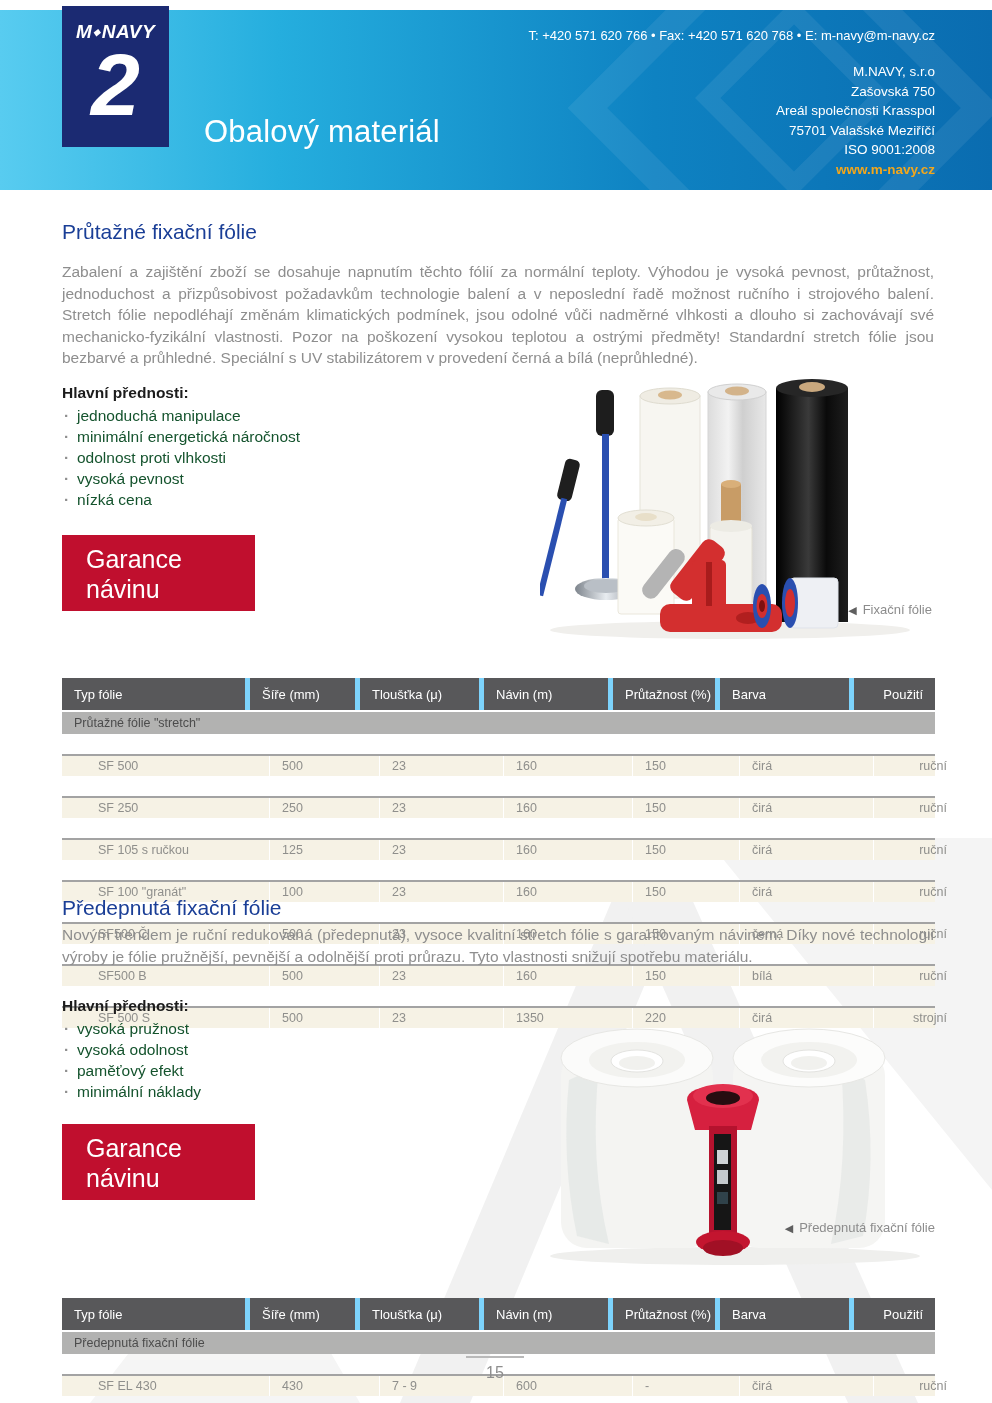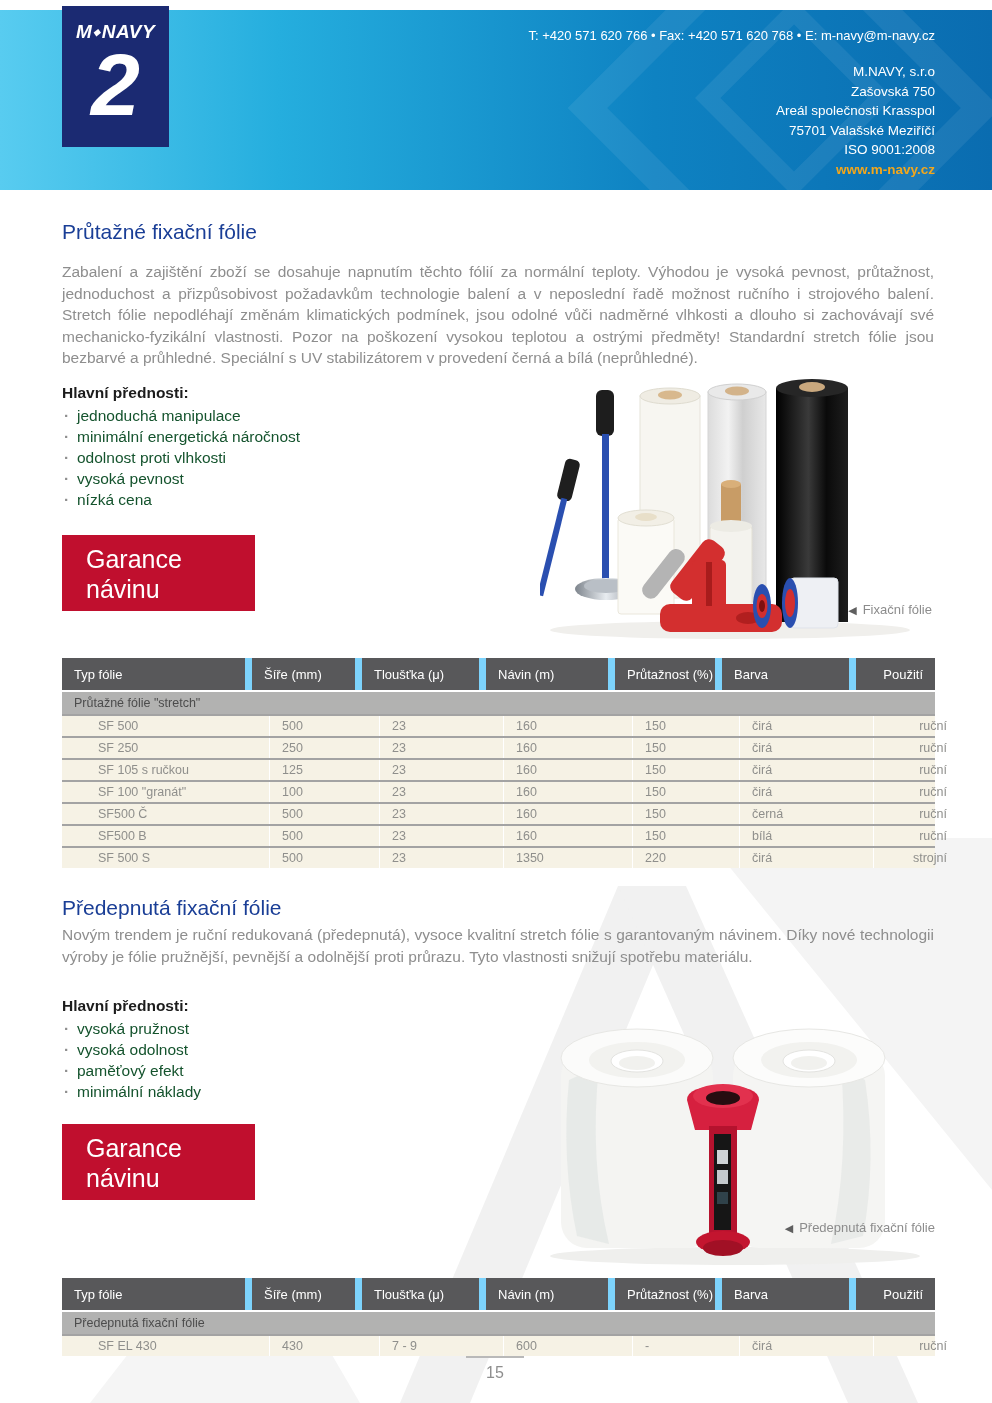--- a/index.html
+++ b/index.html
@@ -28,23 +28,23 @@
   .para{width:872px;font-size:15.5px;line-height:21.5px;color:#8e8e8e;text-align:justify;}
   .benefits-title{font-size:15.5px;font-weight:bold;color:#1c1c1c;margin-bottom:3px;}
   .bullet-item{position:relative;padding-left:15px;font-size:15.5px;line-height:21px;color:#14532d;}
   .bullet-item::before{content:"\00B7";position:absolute;left:2px;color:#8e8e8e;font-weight:bold;}
   .badge{width:193px;height:76px;background:#c00f2e;color:#fff;font-size:25px;line-height:30px;
          padding:9px 0 0 24px;box-sizing:border-box;}
   .caption{font-size:13px;color:#8c8c8c;text-align:right;}
   .caption .arrow{color:#5f5f5f;font-size:11px;margin-right:6px;}
   
   .ctable{width:873px;z-index:1;}
-  .tgrid{display:grid;grid-template-columns:183px 110px 124px 129px 107px 134px 86px;}
+  .tgrid{display:grid;grid-template-columns:183px 110px 124px 129px 107px 134px 86px;margin-top:20px;}
   .thead{background:#58585a;}
-  .th{padding:9px 0 8px 12px;color:#fff;font-size:13px;border-left:7px solid #7dd3fc;box-sizing:border-box;}
+  .th{padding:9px 0 8px 12px;color:#fff;font-size:13px;border-left:5px solid #7dd3fc;box-sizing:border-box;}
   .th:first-child{border-left:none;}
   .th:last-child{text-align:right;padding-left:5px;padding-right:12px;}
   .group-row{background:#b2b2b1;color:#4c4c4c;font-size:12.5px;padding:4px 0 4px 12px;border-top:2px solid #fff;}
   .tr{background:#f6f2e5;border-top:2px solid #a3a3a3;padding-left:24px;}
   .td{padding:3px 0 3px 12px;color:#8f8f8c;font-size:12.5px;border-left:1px solid #fff;box-sizing:border-box;}
   .td:first-child{border-left:none;}
   .td:last-child{text-align:right;padding-left:0;padding-right:12px;}
   
   .footer-rule{position:absolute;left:466px;top:1356px;width:58px;border-top:2px solid #b9b9b9;z-index:1;}
   .page-num{position:absolute;left:460px;top:1364px;width:70px;text-align:center;color:#8e8e8e;font-size:16px;z-index:1;}
@@ -68,20 +68,21 @@
     <div class="address">
       <div>
           <div class="addr-line">M.NAVY, s.r.o</div>
           <div class="addr-line">Zašovská 750</div>
           <div class="addr-line">Areál společnosti Krasspol</div>
           <div class="addr-line">75701 Valašské Meziříčí</div>
           <div class="addr-line">ISO 9001:2008</div>
         </div>
       <div class="website-link">www.m-navy.cz</div>
     </div>
+    <div class="banner-title">Obalový materiál</div>
   </div>
   <div class="logo-box">
     <div class="logo-word"><span>M</span><span class="logo-diamond">◆</span><span>NAVY</span></div>
     <div class="logo-num">2</div>
   </div>
 
   <div class="abs sec-heading" style="left:62px;top:220px;">Průtažné fixační fólie</div>
   <div class="abs para" style="left:62px;top:261px;">Zabalení a zajištění zboží se dosahuje napnutím těchto fólií za normální teploty. Výhodou je vysoká pevnost, průtažnost, jednoduchost a přizpůsobivost požadavkům technologie balení a v neposlední řadě možnost ručního i strojového balení. Stretch fólie nepodléhají změnám klimatických podmínek, jsou odolné vůči nadměrné vlhkosti a dlouho si zachovávají své mechanicko-fyzikální vlastnosti. Pozor na poškození vysokou teplotou a ostrými předměty! Standardní stretch fólie jsou bezbarvé a průhledné. Speciální s UV stabilizátorem v provedení černá a bílá (neprůhledné).</div>
 
   <div class="abs" style="left:62px;top:384px;">

